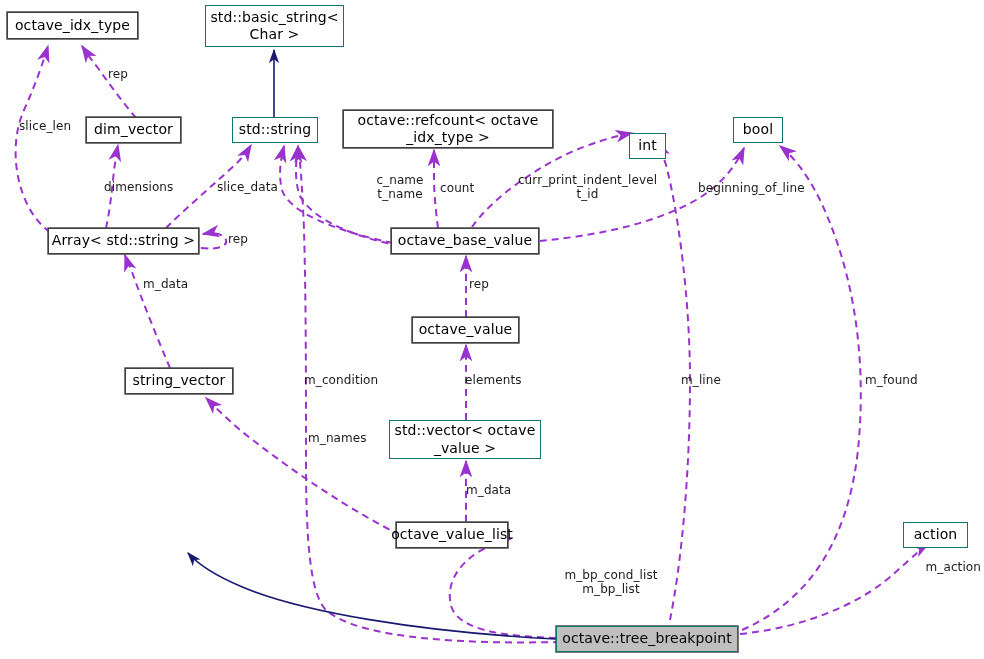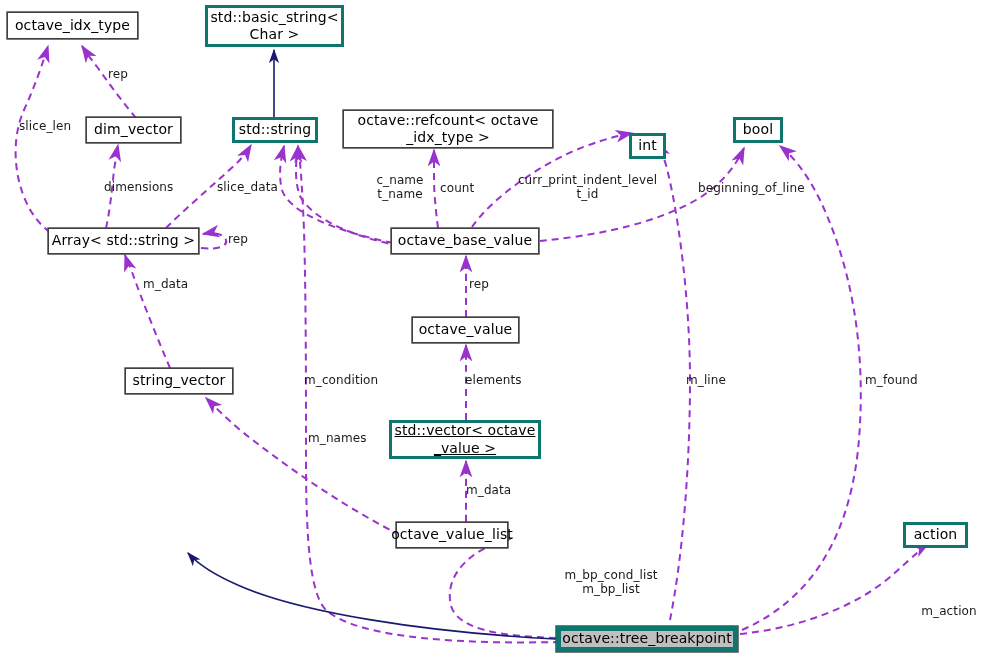--- a/index.html
+++ b/index.html
@@ -34,24 +34,24 @@
     color: #000000;
     line-height: 1.22;
     white-space: pre;
     letter-spacing: 0.1px;
   }
   .node.documented {
     border: 1px solid #404040;
     box-shadow: 0 0 0 0.7px #404040;
   }
   .node.external {
-    border: 3px solid #0f766e;
+    border: 1px solid #0f766e;
   }
   .node.current {
-    border: 5px solid #0f766e;
+    border: 1px solid #0f766e;
     background: #bfbfbf;
     box-shadow: 0 0 0 0.7px #404040;
   }
   .edge-label {
     position: absolute;
     font-size: 12px;
     color: #1a1a1a;
     white-space: pre;
     line-height: 1.18;
     text-align: center;
@@ -141,21 +141,21 @@
   <div class="node external" style="left:733px;top:117px;width:50px;height:26px;">bool</div>
 
   <div class="node documented" style="left:48px;top:228px;width:151px;height:26px;">Array&lt; std::string &gt;</div>
 
   <div class="node documented" style="left:391px;top:228px;width:148px;height:26px;">octave_base_value</div>
 
   <div class="node documented" style="left:412px;top:317px;width:107px;height:26px;">octave_value</div>
 
   <div class="node documented" style="left:125px;top:368px;width:108px;height:26px;">string_vector</div>
 
-  <div class="node external" style="left:389px;top:420px;width:152px;height:39px;text-decoration:underline;">std::vector&lt; octave
+  <div class="node external" style="left:389px;top:420px;width:152px;height:39px;">std::vector&lt; octave
 _value &gt;</div>
 
 
   <div class="node documented" style="left:396px;top:522px;width:112px;height:26px;">octave_value_list</div>
 
   <div class="node external" style="left:903px;top:522px;width:65px;height:26px;">action</div>
 
   <div class="node current" style="left:556px;top:626px;width:182px;height:26px;">octave::tree_breakpoint</div>
 
   <div class="edge-label" style="left:108px;top:67px;width:40px;text-align:left;">rep</div>
@@ -179,26 +179,26 @@
   <div class="edge-label" style="left:228px;top:232px;width:30px;text-align:left;">rep</div>
 
   <div class="edge-label" style="left:143px;top:277px;width:54px;text-align:left;">m_data</div>
 
   <div class="edge-label" style="left:469px;top:277px;width:30px;text-align:left;">rep</div>
 
   <div class="edge-label" style="left:304px;top:373px;width:86px;text-align:left;">m_condition</div>
 
   <div class="edge-label" style="left:465px;top:373px;width:68px;text-align:left;">elements</div>
 
-  <div class="edge-label" style="left:681px;top:373px;width:50px;text-align:center;">m_line</div>
+  <div class="edge-label" style="left:681px;top:373px;width:50px;text-align:left;">m_line</div>
 
   <div class="edge-label" style="left:865px;top:373px;width:62px;text-align:left;">m_found</div>
 
   <div class="edge-label" style="left:308px;top:431px;width:70px;text-align:left;">m_names</div>
 
   <div class="edge-label" style="left:466px;top:483px;width:54px;text-align:left;">m_data</div>
 
   <div class="edge-label" style="left:561px;top:568px;width:100px;text-align:center;">m_bp_cond_list
 m_bp_list</div>
 
-  <div class="edge-label" style="left:917px;top:604px;width:64px;text-align:center;">m_action</div>
+  <div class="edge-label" style="left:917px;top:560px;width:64px;text-align:right;">m_action</div>
 
 </div>
 
 </body></html>

